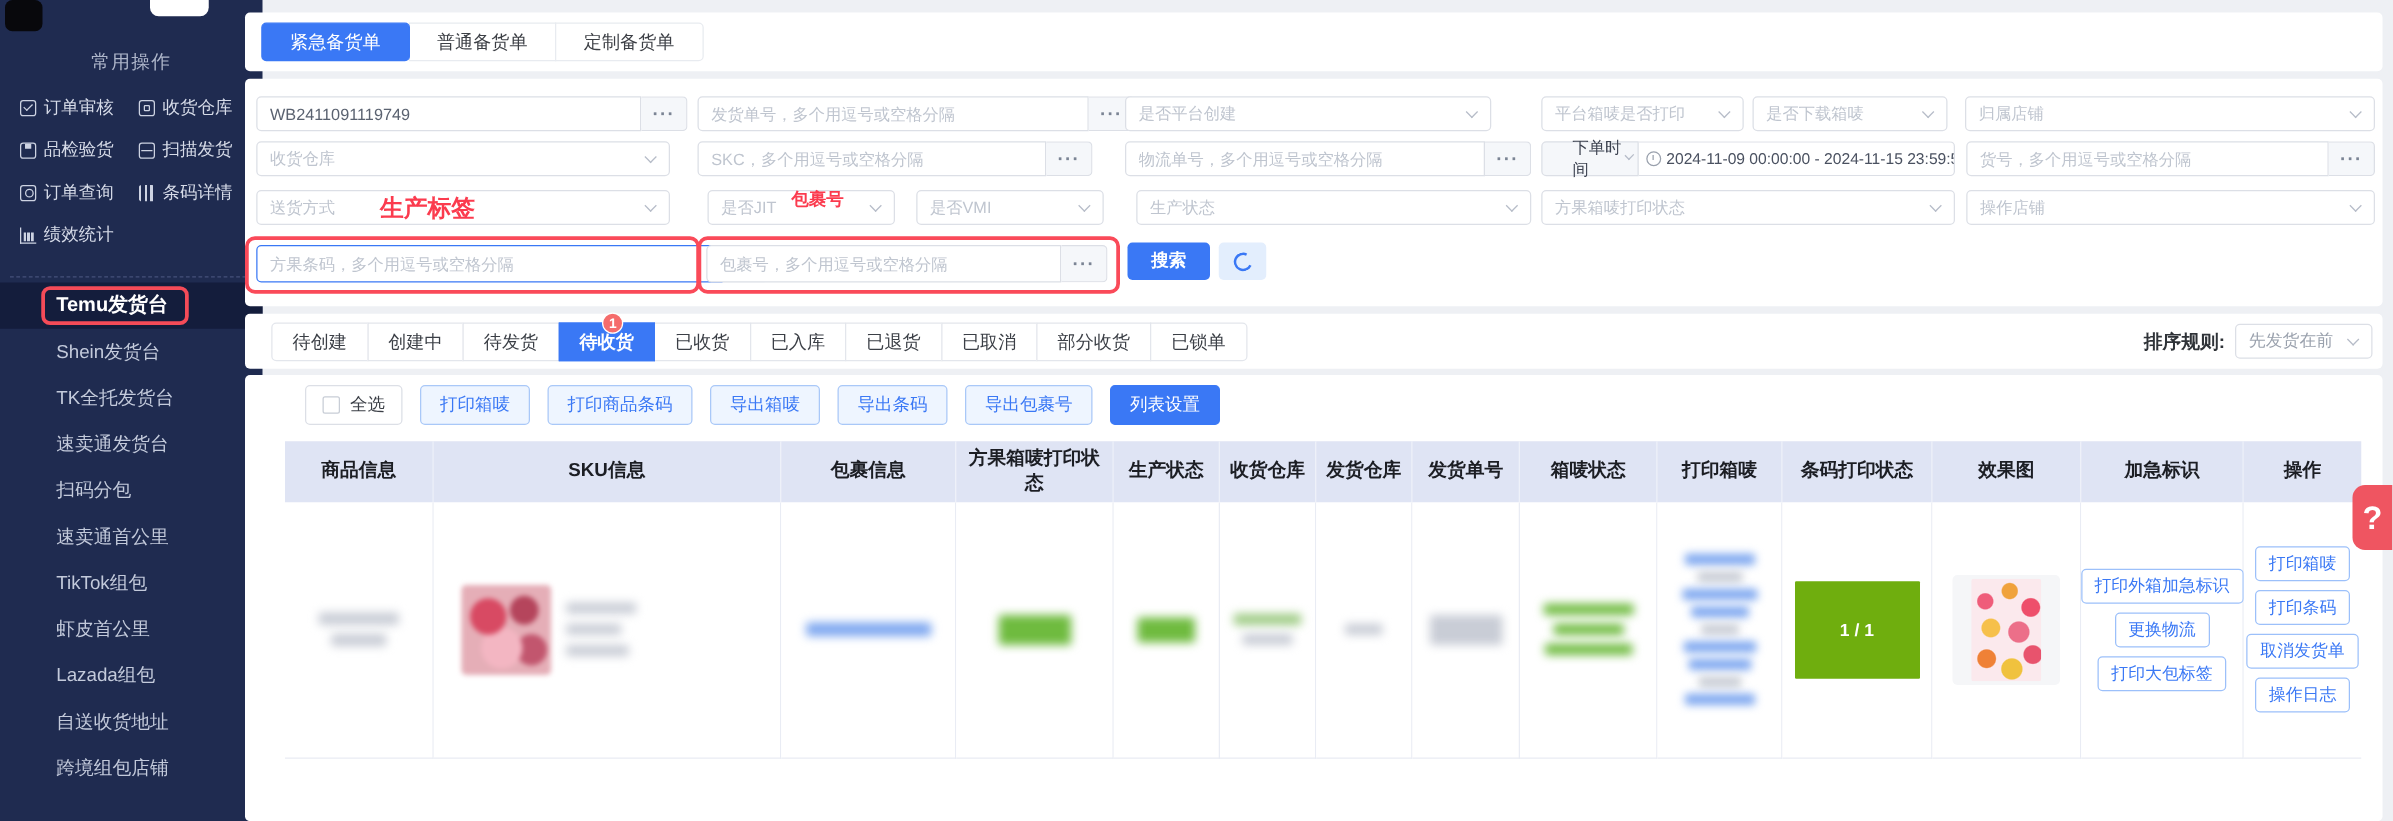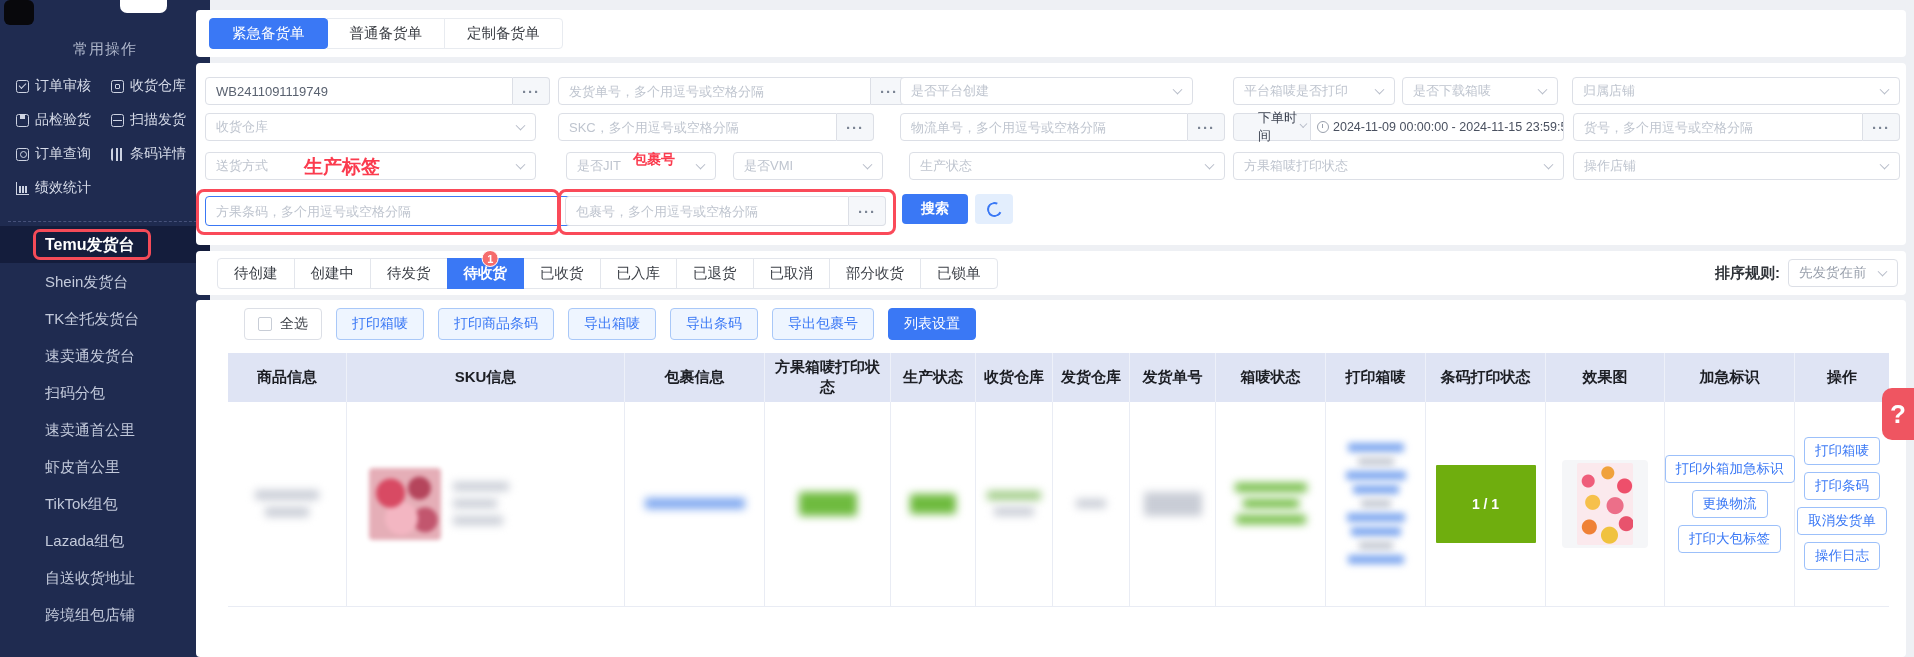--- a/index.html
+++ b/index.html
@@ -159,22 +159,22 @@
       </div>
   </div>
   <div class="sb-divider"></div>
   <div class="sb-menu">
     <div class="sb-item active"><span>Temu发货台</span><i class="temu-redbox"></i></div>
     <div class="sb-item"><span>Shein发货台</span></div>
     <div class="sb-item"><span>TK全托发货台</span></div>
     <div class="sb-item"><span>速卖通发货台</span></div>
     <div class="sb-item"><span>扫码分包</span></div>
     <div class="sb-item"><span>速卖通首公里</span></div>
+    <div class="sb-item"><span>TikTok组包</span></div>
     <div class="sb-item"><span>虾皮首公里</span></div>
-    <div class="sb-item"><span>TikTok组包</span></div>
     <div class="sb-item"><span>Lazada组包</span></div>
     <div class="sb-item"><span>自送收货地址</span></div>
     <div class="sb-item"><span>跨境组包店铺</span></div>
   </div>
 </div>
 
 <div class="band band-tabs">
   <div class="order-tabs">
     <div class="otab active">
         <span>紧急备货单</span>

